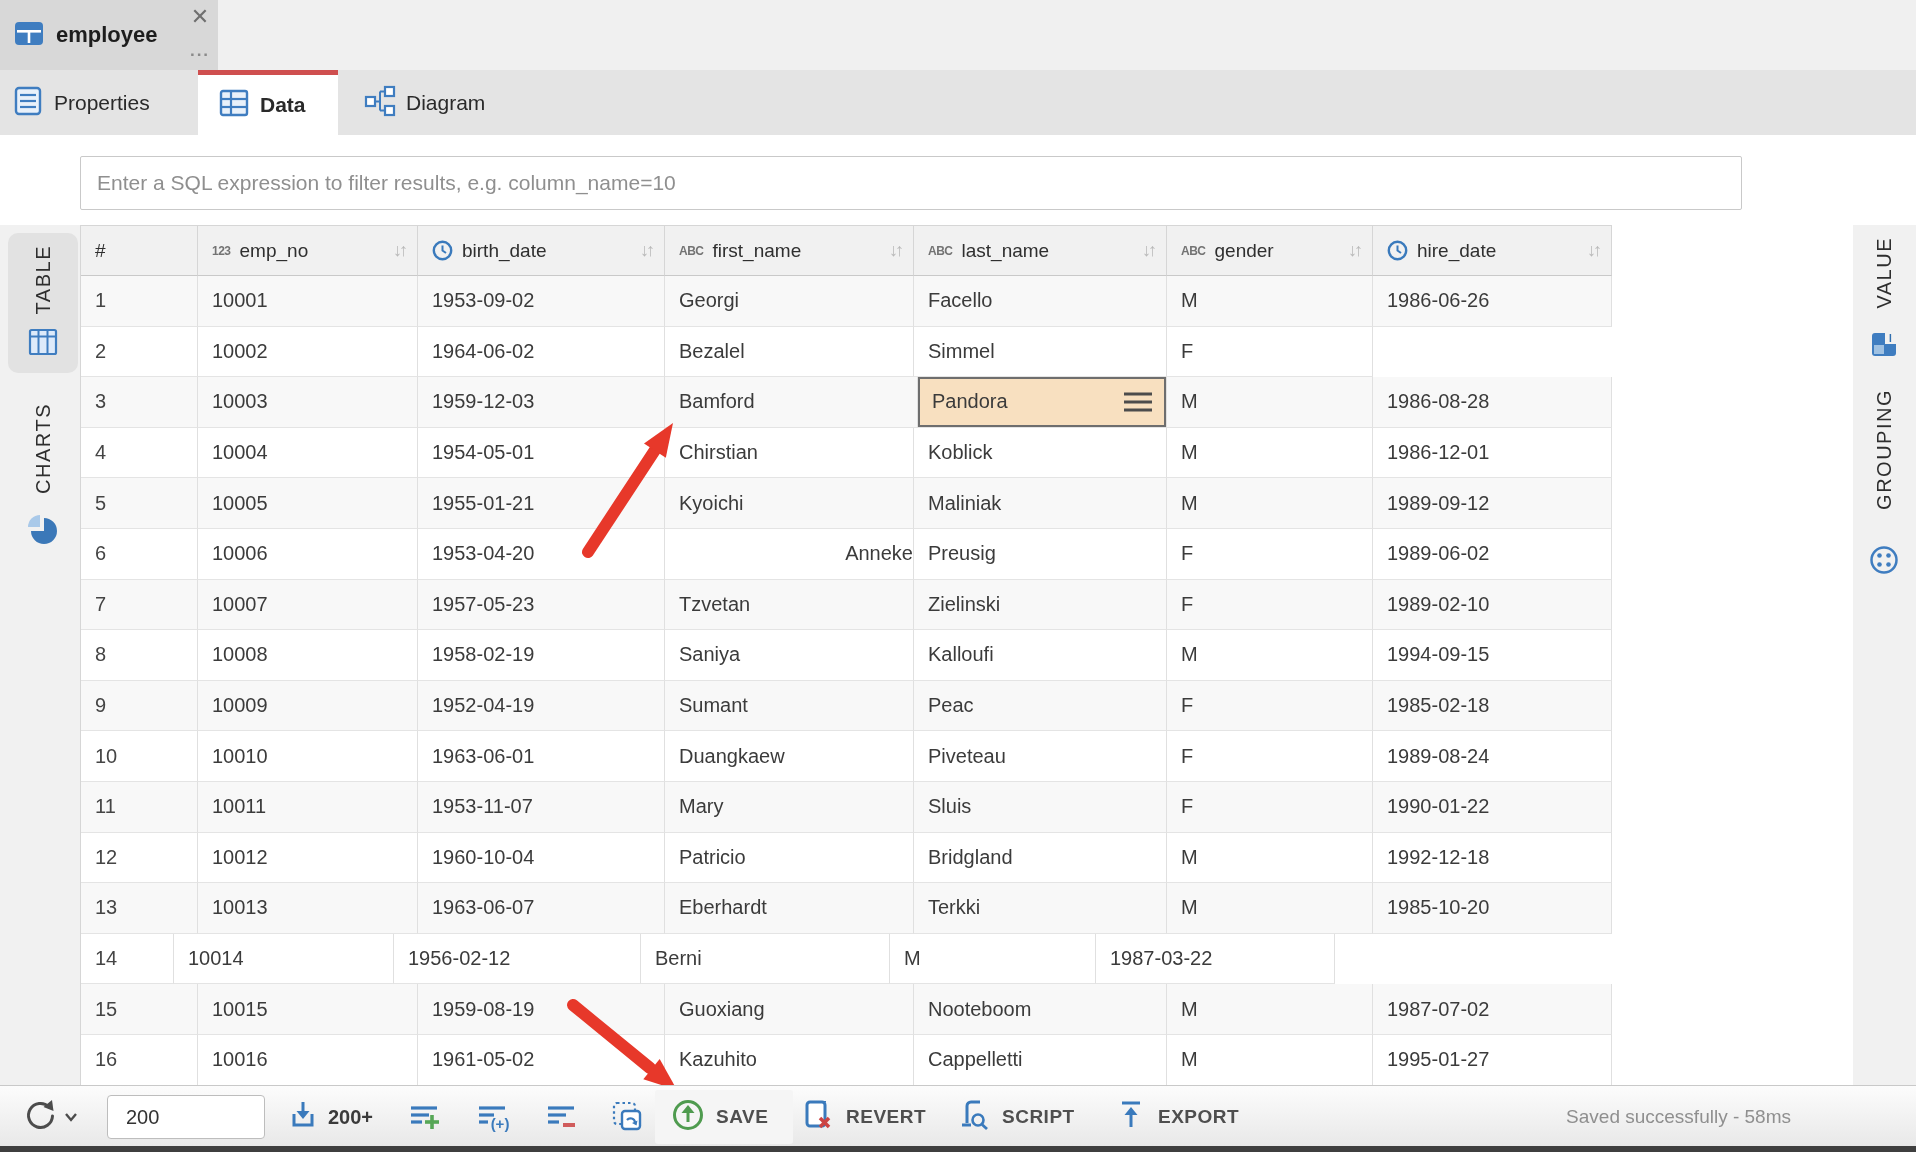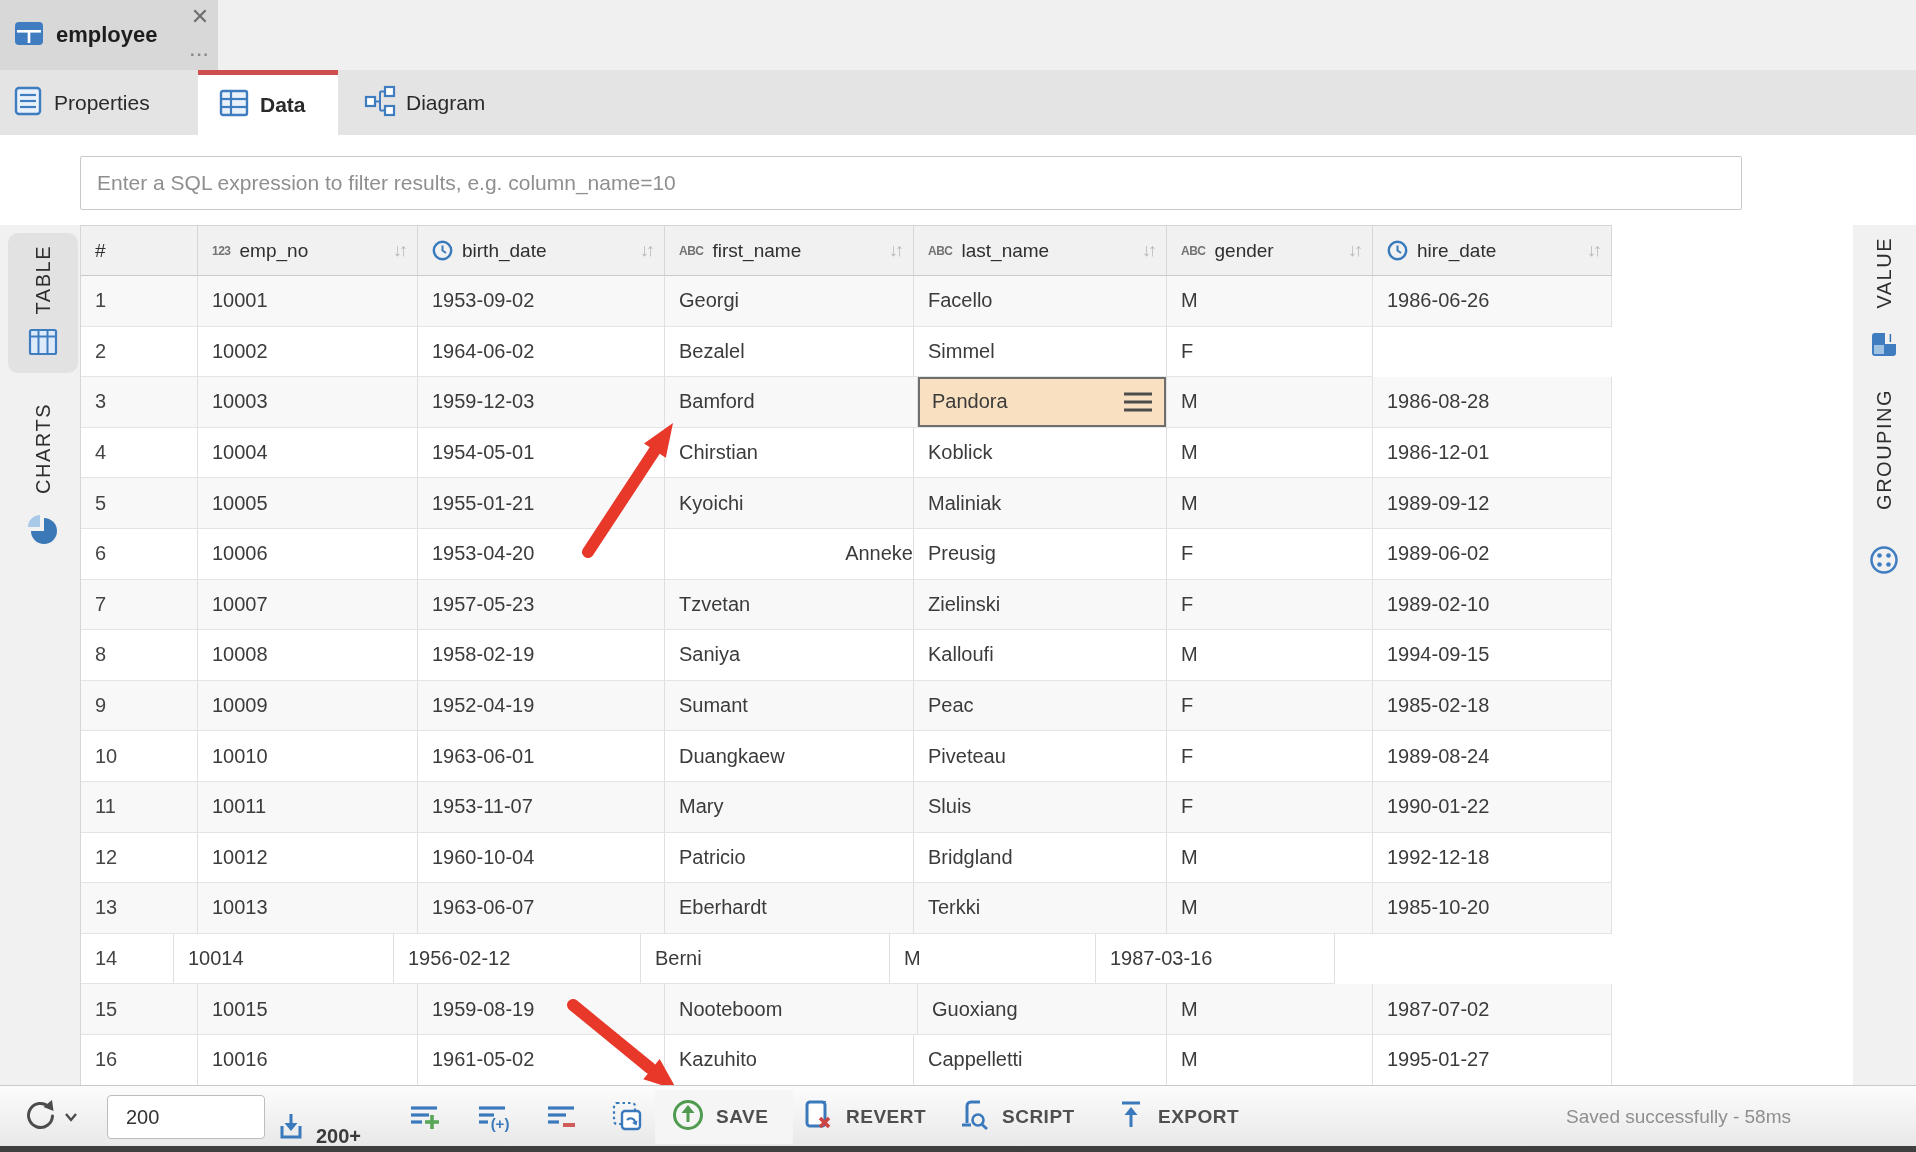--- a/index.html
+++ b/index.html
@@ -551,38 +551,38 @@
           <div class="gcell" style="width: 247px;">
             <span class="ctext">1956-02-12</span>
           </div>
           <div class="gcell" style="width: 249px;">
             <span class="ctext">Berni</span>
           </div>
           <div class="gcell" style="width: 206px;">
             <span class="ctext">M</span>
           </div>
           <div class="gcell" style="width: 239px;">
-            <span class="ctext">1987-03-16</span>
+            <span class="ctext">1987-03-22</span>
           </div>
         </div>
         <div class="grow odd">
           <div class="gcell rownum" style="width: 117px;">
             <span class="ctext">15</span>
           </div>
           <div class="gcell" style="width: 220px;">
             <span class="ctext">10015</span>
           </div>
           <div class="gcell" style="width: 247px;">
             <span class="ctext">1959-08-19</span>
           </div>
+          <div class="gcell" style="width: 249px;">
+            <span class="ctext">Guoxiang</span>
+          </div>
           <div class="gcell" style="width: 253px;">
             <span class="ctext">Nooteboom</span>
-          </div>
-          <div class="gcell" style="width: 249px;">
-            <span class="ctext">Guoxiang</span>
           </div>
           <div class="gcell" style="width: 206px;">
             <span class="ctext">M</span>
           </div>
           <div class="gcell" style="width: 239px; text-align: right;">
             <span class="ctext">1987-07-02</span>
           </div>
         </div>
         <div class="grow even">
           <div class="gcell rownum" style="width: 117px;">
@@ -630,21 +630,21 @@
     </span>
     <span style="margin-left:6px;">
       <svg width="14" height="10" viewBox="0 0 14 10">
           <polyline points="2,2 7,8 12,2" fill="none" stroke="#4c4c4c" stroke-width="2.4"></polyline>
         </svg>
     </span>
   </div>
 
   <input class="fetch-input" value="200" style="">
 
-  <div class="titem" style="left:274px;align-items:flex-end;">
+  <div class="titem" style="left:286px;">
     <span>
       <svg width="34" height="34" viewBox="0 0 34 34">
           <path d="M8 16 V27 H26 V16" fill="none" stroke="#3a7abc" stroke-width="3"></path>
           <line x1="17" y1="4" x2="17" y2="14" stroke="#3a7abc" stroke-width="3"></line>
           <polygon points="17,21 10.5,13 23.5,13" fill="#3a7abc"></polygon>
         </svg>
     </span>
     <span class="fetch-more-label">200+</span>
   </div>
 

